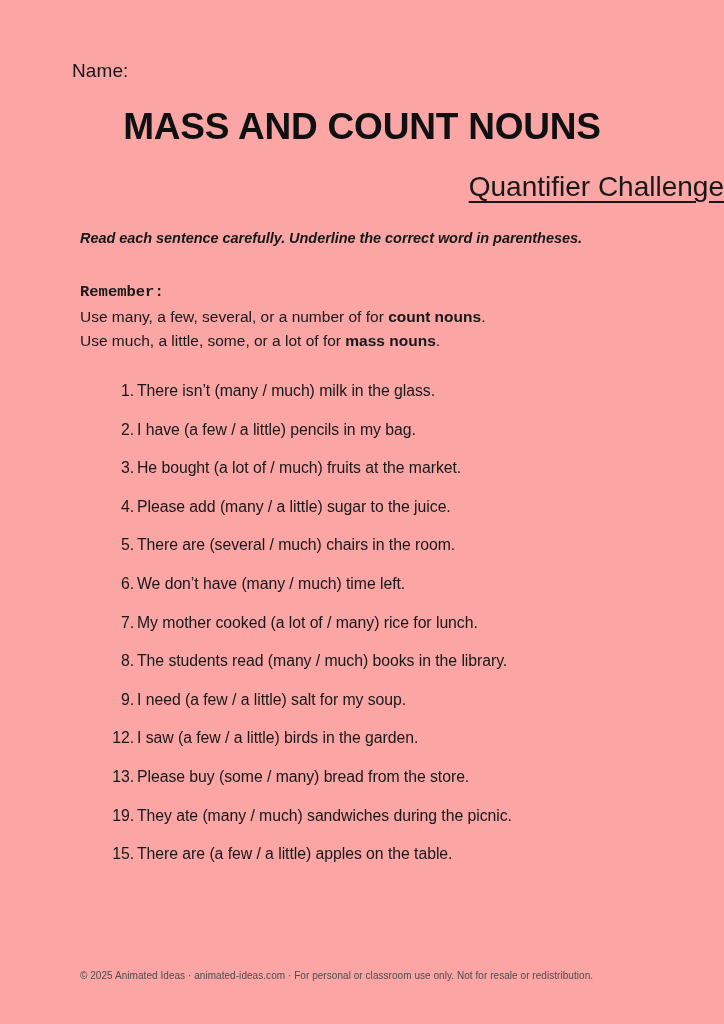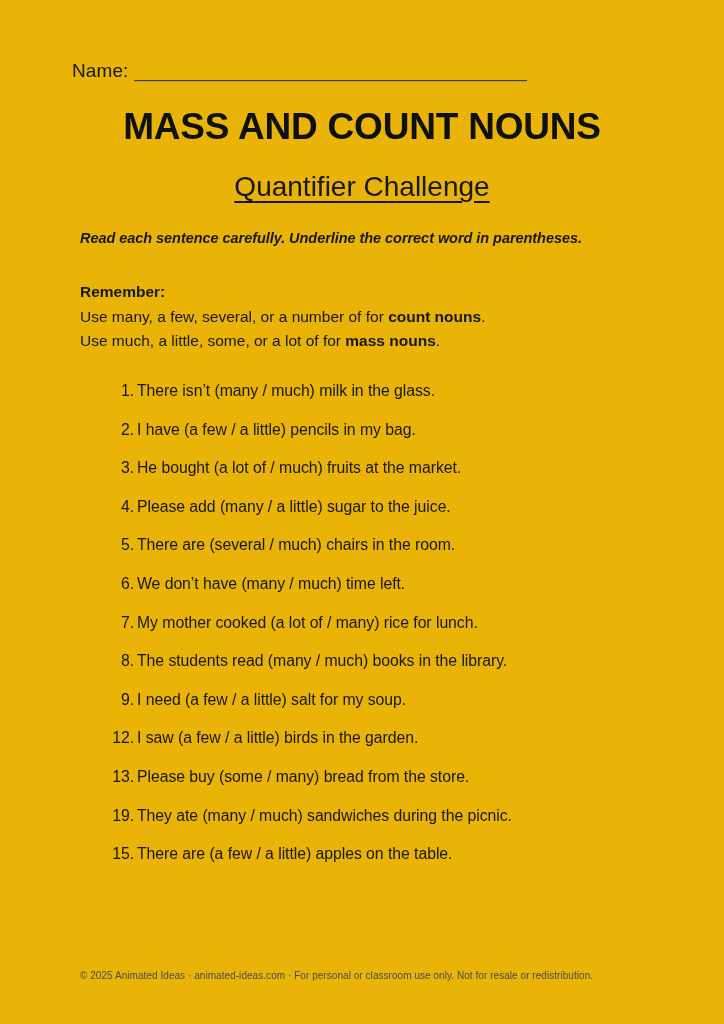--- a/index.html
+++ b/index.html
@@ -12,21 +12,21 @@
     height: 1024px;
     position: relative;
     font-family: "Liberation Sans", sans-serif;
     color: #16181a;
     overflow: hidden;
   }
 
   .page {
     position: absolute;
     inset: 0;
-    background: #eab308;
+    background: #fca5a5;
     padding: 0;
   }
 
   
   .name-row {
     position: absolute;
     left: 72px;
     top: 60px;
     right: 72px;
     display: flex;
@@ -59,21 +59,21 @@
     font-weight: 700;
     letter-spacing: -0.2px;
     color: #0e1012;
     line-height: 1.05;
   }
   .subtitle {
     position: absolute;
     left: 0;
     right: 0;
     top: 170px;
-    text-align: center;
+    text-align: right;
     font-size: 28px;
     font-weight: 300;
     color: #16181a;
     line-height: 1.2;
   }
   .subtitle span {
     text-decoration: underline;
     text-underline-offset: 5px;
     text-decoration-thickness: 1.5px;
   }
@@ -96,20 +96,21 @@
     position: absolute;
     left: 80px;
     right: 60px;
     top: 280px;
     font-size: 15.5px;
     line-height: 24.5px;
     color: #16181a;
   }
   .remember-heading {
     font-weight: 700;
+    font-family: Liberation Mono, monospace;
   }
   .remember-line b {
     font-weight: 700;
     text-align: center;
   }
 
   
   .questions {
     position: absolute;
     left: 104px;
@@ -147,21 +148,20 @@
     white-space: nowrap;
   }
 </style>
 </head>
 <body>
 
 <div class="page">
 
   <div class="name-row">
     <span class="name-label">Name:</span>
-    <span class="name-rule">_______________________________________</span>
   </div>
 
   <div class="title">MASS AND COUNT NOUNS</div>
 
   <div class="subtitle">
     <span>Quantifier Challenge</span>
   </div>
 
   <div class="instruction">Read each sentence carefully. Underline the correct word in parentheses.</div>
 

